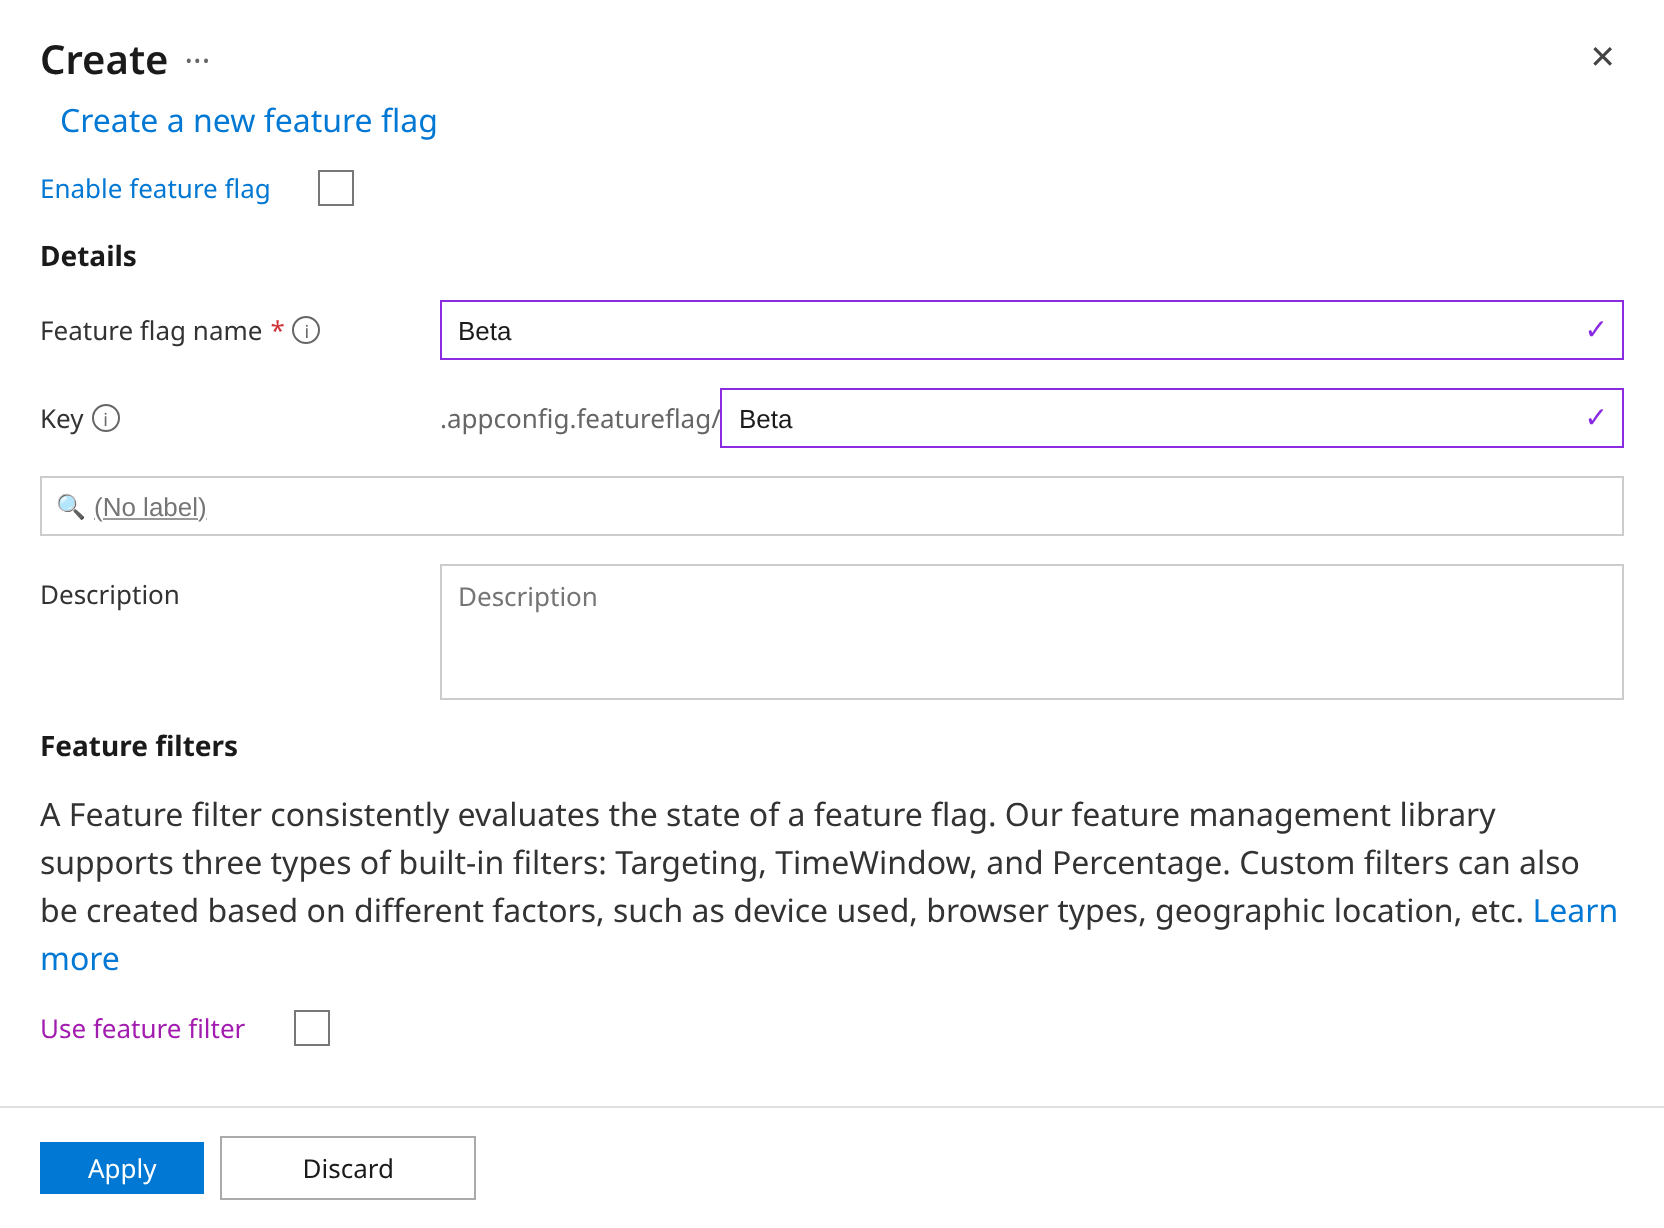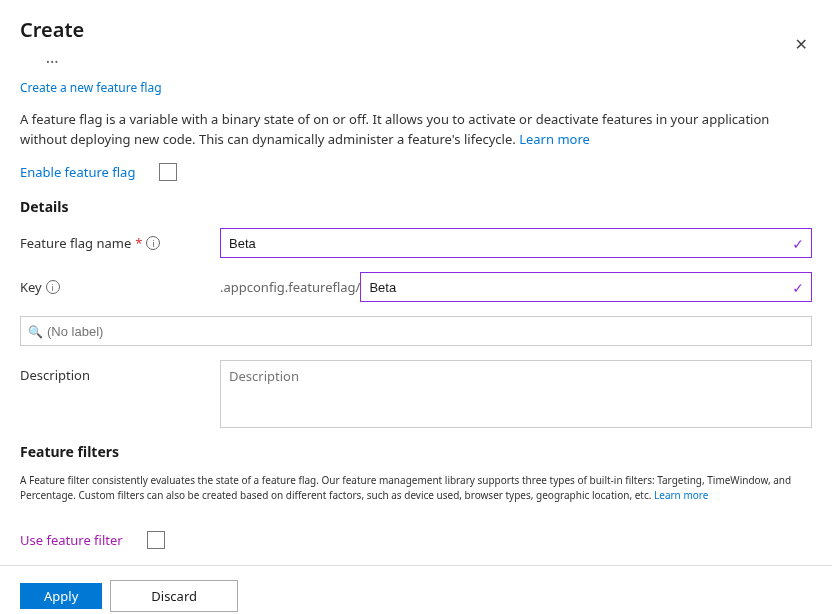--- a/index.html
+++ b/index.html
@@ -26,21 +26,20 @@
       padding: 16px 20px 4px 20px;
       border-bottom: none;
       display: flex;
       align-items: center;
       justify-content: space-between;
     }
     .panel-title-row {
       display: flex;
       align-items: center;
       gap: 8px;
-      flex-direction: column;
     }
     .panel-title {
       font-size: 20px;
       font-weight: 600;
       color: #1a1a1a;
     }
     .panel-more {
       color: #666;
       font-size: 16px;
       cursor: pointer;
@@ -48,23 +47,23 @@
     .panel-close {
       font-size: 16px;
       color: #444;
       cursor: pointer;
       background: none;
       border: none;
       padding: 4px;
       line-height: 1;
     }
     .panel-subtitle {
-      font-size: 12px;
+      font-size: 16px;
       color: #0078d4;
-      padding: 2px 20px 0 20px;
+      padding: 2px 20px 0 30px;
       cursor: pointer;
     }
     .panel-body {
       padding: 14px 20px 0 20px;
       flex: 1;
     }
     .description-text {
       font-size: 13px;
       color: #333;
       line-height: 1.5;
@@ -170,20 +169,21 @@
     }
     .label-input-wrap input {
       width: 100%;
       height: 30px;
       border: 1px solid #ccc;
       padding: 4px 8px 4px 26px;
       font-size: 13px;
       color: #999;
       outline: none;
       background: #fff;
+      text-decoration: underline;
     }
     .search-icon-label {
       position: absolute;
       left: 8px;
       top: 50%;
       transform: translateY(-50%);
       color: #666;
       font-size: 12px;
     }
     .desc-textarea {
@@ -194,24 +194,24 @@
       font-size: 13px;
       color: #999;
       resize: none;
       outline: none;
       font-family: inherit;
     }
     .feature-filters-section {
       margin-top: 10px;
     }
     .filter-description {
-      font-size: 10px;
+      font-size: 16px;
       color: #333;
       line-height: 1.5;
-      margin-bottom: 28px;
+      margin-bottom: 14px;
     }
     .filter-description a {
       color: #0078d4;
       text-decoration: none;
     }
     .panel-footer {
       padding: 14px 20px;
       display: flex;
       gap: 8px;
       align-items: center;
@@ -247,24 +247,20 @@
     <div class="panel-title-row">
       <span class="panel-title">Create</span>
       <span class="panel-more">···</span>
     </div>
     <button class="panel-close">✕</button>
   </div>
   <div class="panel-subtitle">Create a new feature flag</div>
 
   <div class="panel-body">
 
-    <p class="description-text">
-      <span>A feature flag is a variable with a binary state of on or off. It allows you to activate or deactivate features in your application without deploying new code. This can dynamically administer a feature's lifecycle.</span>
-      <a href="#">Learn more</a>
-    </p>
 
     <div class="enable-row">
       <span class="enable-label">Enable feature flag</span>
       <div class="checkbox"></div>
     </div>
 
     <div class="section-title">Details</div>
 
     <div class="form-row">
       <div class="form-label">

